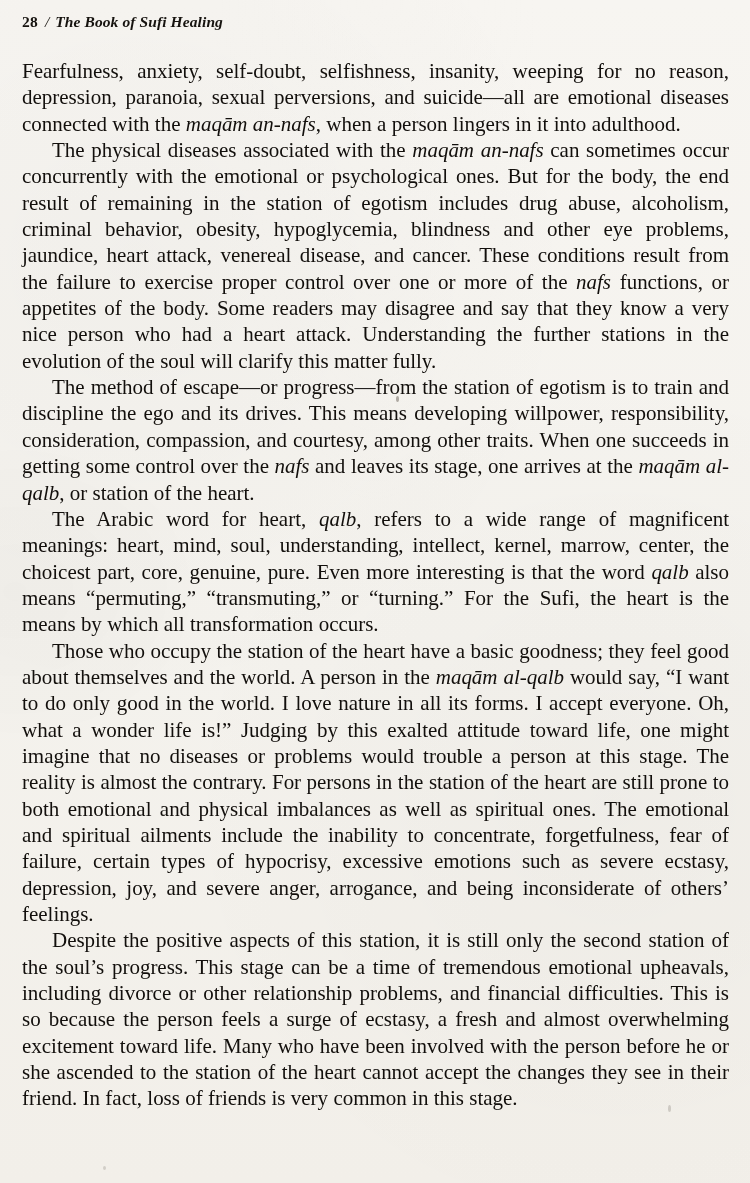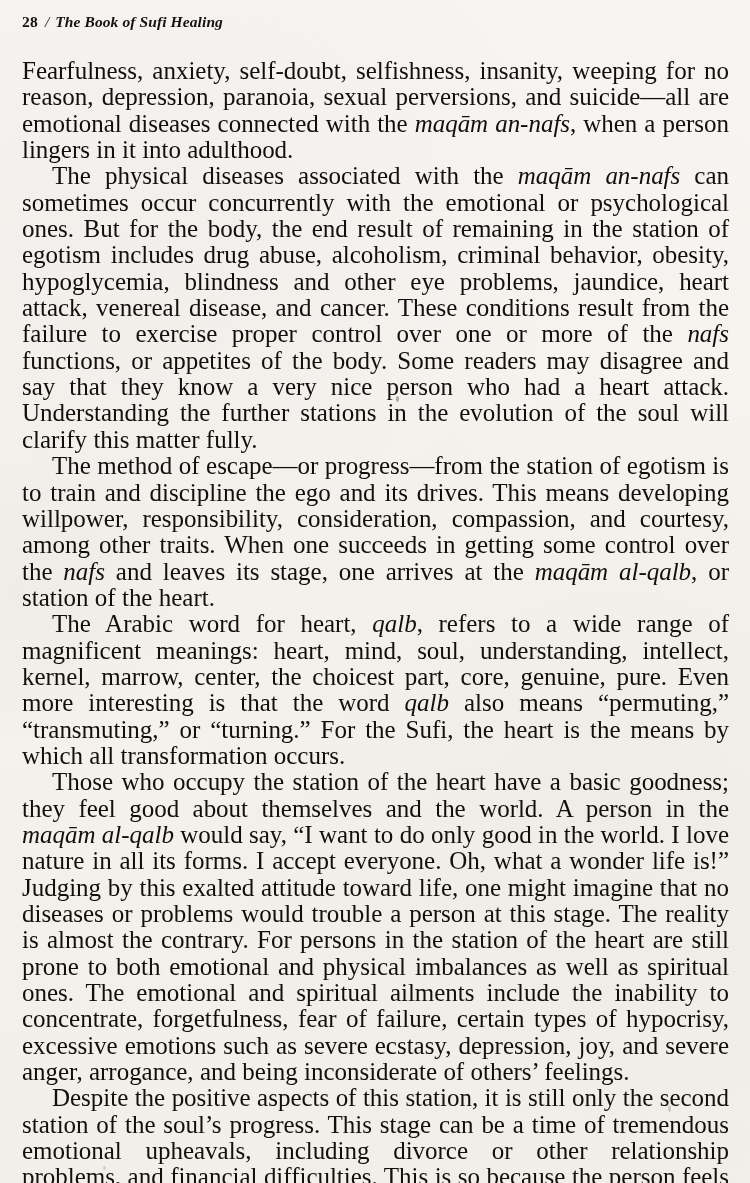--- a/index.html
+++ b/index.html
@@ -62,21 +62,21 @@
     left: 22px;
     top: 58px;
     width: 707px;
   }
 
   p.para {
     margin: 0;
     padding: 0;
     text-align: justify;
     text-justify: inter-word;
-    font-size: 25px;
+    font-size: 21px;
     line-height: 26.35px;
     color: #120f0c;
     letter-spacing: -0.02px;
     word-spacing: 0.1px;
     -webkit-font-smoothing: antialiased;
   }
   p.para.indent {
     text-indent: 30px;
   }
 

